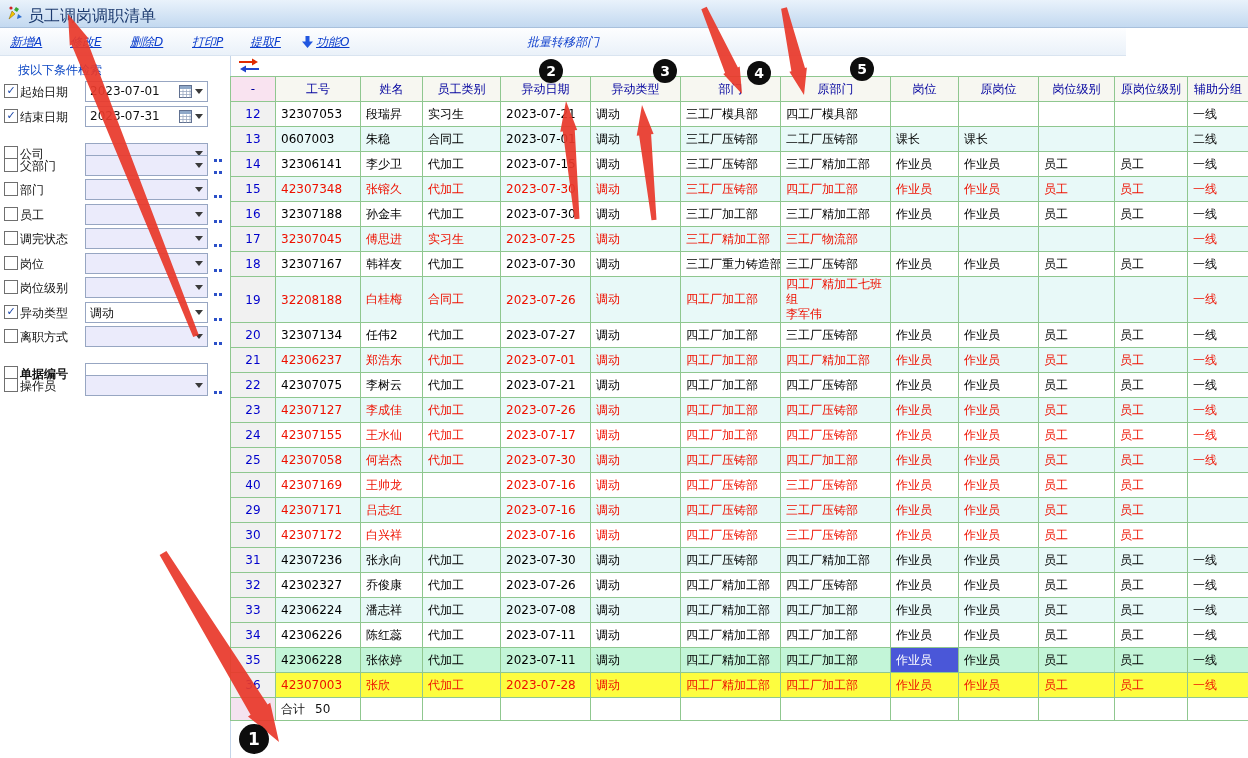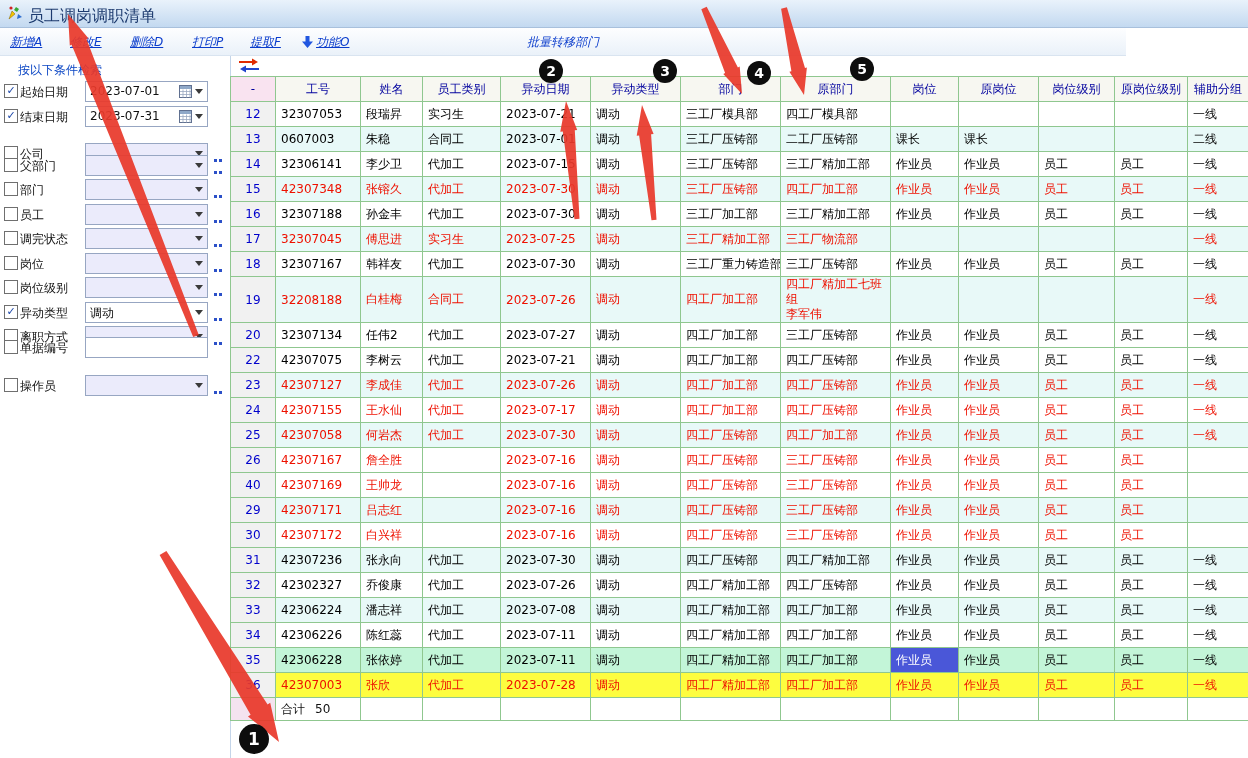--- a/index.html
+++ b/index.html
@@ -191,21 +191,21 @@
       </div>
       <div class="f-row" style="top: 270px;">
         <span class="cb"></span>
         <span class="f-label">离职方式</span>
         <span class="field dis">
           <span class="f-val"></span>
           <span class="dd-arrow"></span>
         </span>
         <span class="more"><i></i><i></i></span>
       </div>
-      <div class="f-row" style="top: 281px;">
+      <div class="f-row" style="top: 307px; font-weight: bold;">
         <span class="cb"></span>
         <span class="f-label">单据编号</span>
         <span class="field">
           <span class="f-val"></span>
         </span>
       </div>
       <div class="f-row" style="top: 319px; padding-left: 16px;">
         <span class="cb"></span>
         <span class="f-label">操作员</span>
         <span class="field dis">
@@ -388,20 +388,35 @@
         <td>2023-07-27</td>
         <td>调动</td>
         <td>四工厂加工部</td>
         <td class="wrap">三工厂压铸部</td>
         <td>作业员</td>
         <td>作业员</td>
         <td>员工</td>
         <td>员工</td>
         <td class="bl">一线</td>
       </tr>
+      <tr class="alt red">
+        <td class="rn">21</td>
+        <td>42306237</td>
+        <td>郑浩东</td>
+        <td>代加工</td>
+        <td>2023-07-01</td>
+        <td>调动</td>
+        <td>四工厂加工部</td>
+        <td class="wrap">四工厂精加工部</td>
+        <td>作业员</td>
+        <td>作业员</td>
+        <td>员工</td>
+        <td>员工</td>
+        <td class="bl">一线</td>
+      </tr>
       <tr class="">
         <td class="rn">22</td>
         <td>42307075</td>
         <td>李树云</td>
         <td>代加工</td>
         <td>2023-07-21</td>
         <td>调动</td>
         <td>四工厂加工部</td>
         <td class="wrap">四工厂压铸部</td>
         <td>作业员</td>
@@ -447,35 +462,20 @@
         <td>代加工</td>
         <td>2023-07-30</td>
         <td>调动</td>
         <td>四工厂压铸部</td>
         <td class="wrap">四工厂加工部</td>
         <td>作业员</td>
         <td>作业员</td>
         <td>员工</td>
         <td>员工</td>
         <td class="bl">一线</td>
-      </tr>
-      <tr class="red">
-        <td class="rn">26</td>
-        <td>42307167</td>
-        <td>詹全胜</td>
-        <td></td>
-        <td>2023-07-16</td>
-        <td>调动</td>
-        <td>四工厂压铸部</td>
-        <td class="wrap">三工厂压铸部</td>
-        <td>作业员</td>
-        <td>作业员</td>
-        <td>员工</td>
-        <td>员工</td>
-        <td class="bl"></td>
       </tr>
       <tr class="red">
         <td class="rn">40</td>
         <td>42307169</td>
         <td>王帅龙</td>
         <td></td>
         <td>2023-07-16</td>
         <td>调动</td>
         <td>四工厂压铸部</td>
         <td class="wrap">三工厂压铸部</td>

